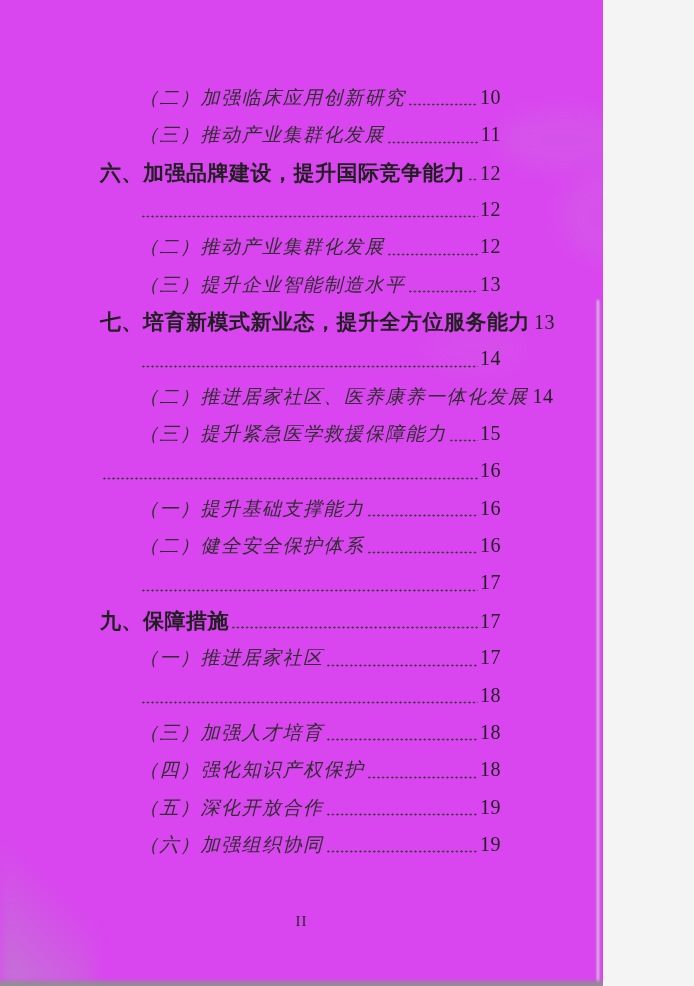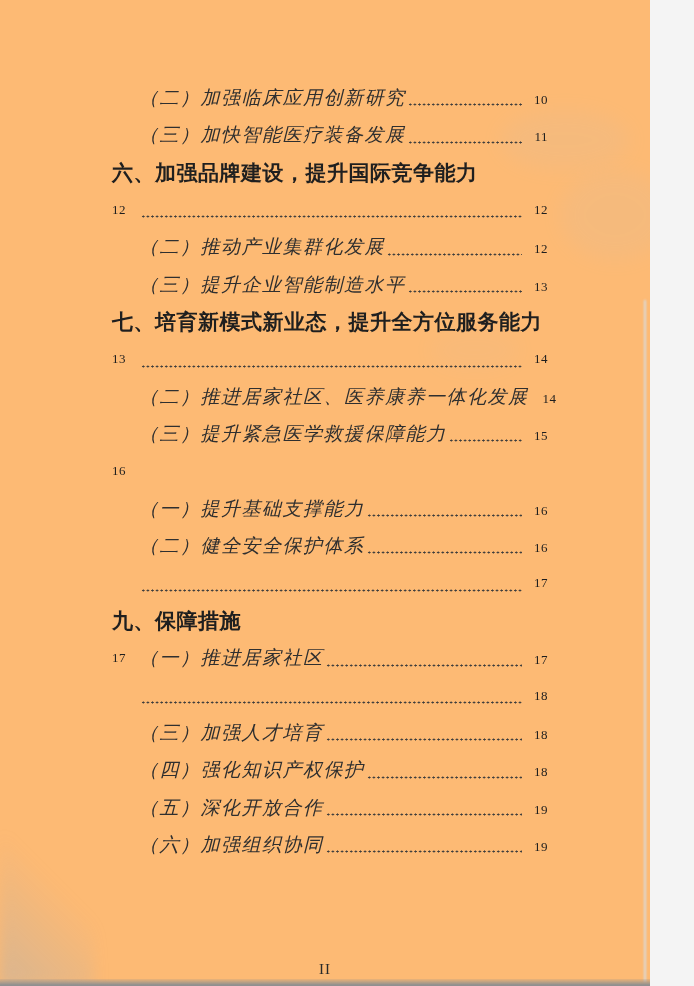--- a/index.html
+++ b/index.html
@@ -4,22 +4,22 @@
 <style>
   html, body { margin: 0; padding: 0; }
   body {
     width: 694px; height: 986px;
     background: #f4f4f4;
     font-family: "Liberation Serif", serif;
     overflow: hidden;
   }
   .page {
     position: relative;
-    width: 650px; height: 986px;
-    background: #fdba74;
+    width: 603px; height: 986px;
+    background: #d946ef;
     overflow: hidden;
   }
   
   .smudge {
     position: absolute;
     border-radius: 50%;
     background: #b9bec4;
     opacity: 0.10;
     filter: blur(10px);
   }
@@ -56,21 +56,20 @@
     height: 37.35px;
     line-height: 37.35px;
     white-space: nowrap;
   }
   .toc-row.level1 {
     font-family: "Liberation Sans", "DejaVu Sans", sans-serif;
     font-weight: 700;
     font-size: 21px;
     color: #1f1f1f;
     letter-spacing: 0.5px;
-    flex-direction: column;
   }
   .toc-row.level2 {
     padding-left: 39px;
     font-family: "Liberation Serif", "DejaVu Serif", serif;
     font-size: 19px;
     color: #2f2f2f;
     letter-spacing: 1.5px;
   }
   .toc-row.level2 .toc-label { font-style: italic; }
   .toc-label { flex: 0 0 auto; }
@@ -81,28 +80,28 @@
     background-image: radial-gradient(circle, #3c3c3c 0.9px, rgba(0,0,0,0) 1.15px);
     background-size: 4.6px 3px;
     background-repeat: repeat-x;
     background-position: left 0px bottom 10px;
   }
   .toc-page {
     flex: 0 0 auto;
     font-family: "Liberation Serif", "DejaVu Serif", serif;
     font-style: normal;
     font-weight: 400;
-    font-size: 13px;
+    font-size: 20px;
     color: #1e1e1e;
     letter-spacing: 0.5px;
-    margin-left: 12px;
+    margin-left: 2px;
   }
   .footer {
     position: absolute;
-    left: 0; right: 0; top: 961px;
+    left: 0; right: 0; top: 913px;
     text-align: center;
     font-family: "Liberation Serif", "DejaVu Serif", serif;
     font-size: 15px;
     color: #2a2a2a;
     letter-spacing: 1px;
   }
 </style>
 </head>
 <body>
 
@@ -112,21 +111,21 @@
   <span class="smudge s2"></span>
   <span class="smudge s3"></span>
 
   <div class="toc-list">
       <div class="toc-row level2">
     <span class="toc-label">（二）加强临床应用创新研究</span>
     <span class="dots"></span>
     <span class="toc-page">10</span>
   </div>
       <div class="toc-row level2">
-    <span class="toc-label">（三）加快智能医疗装备发展</span>
+    <span class="toc-label">（三）推动产业集群化发展</span>
     <span class="dots"></span>
     <span class="toc-page">11</span>
   </div>
       <div class="toc-row level1">
     <span class="toc-label">六、加强品牌建设，提升国际竞争能力</span>
     <span class="dots"></span>
     <span class="toc-page">12</span>
   </div>
       <div class="toc-row level2">
     <span class="dots"></span>

